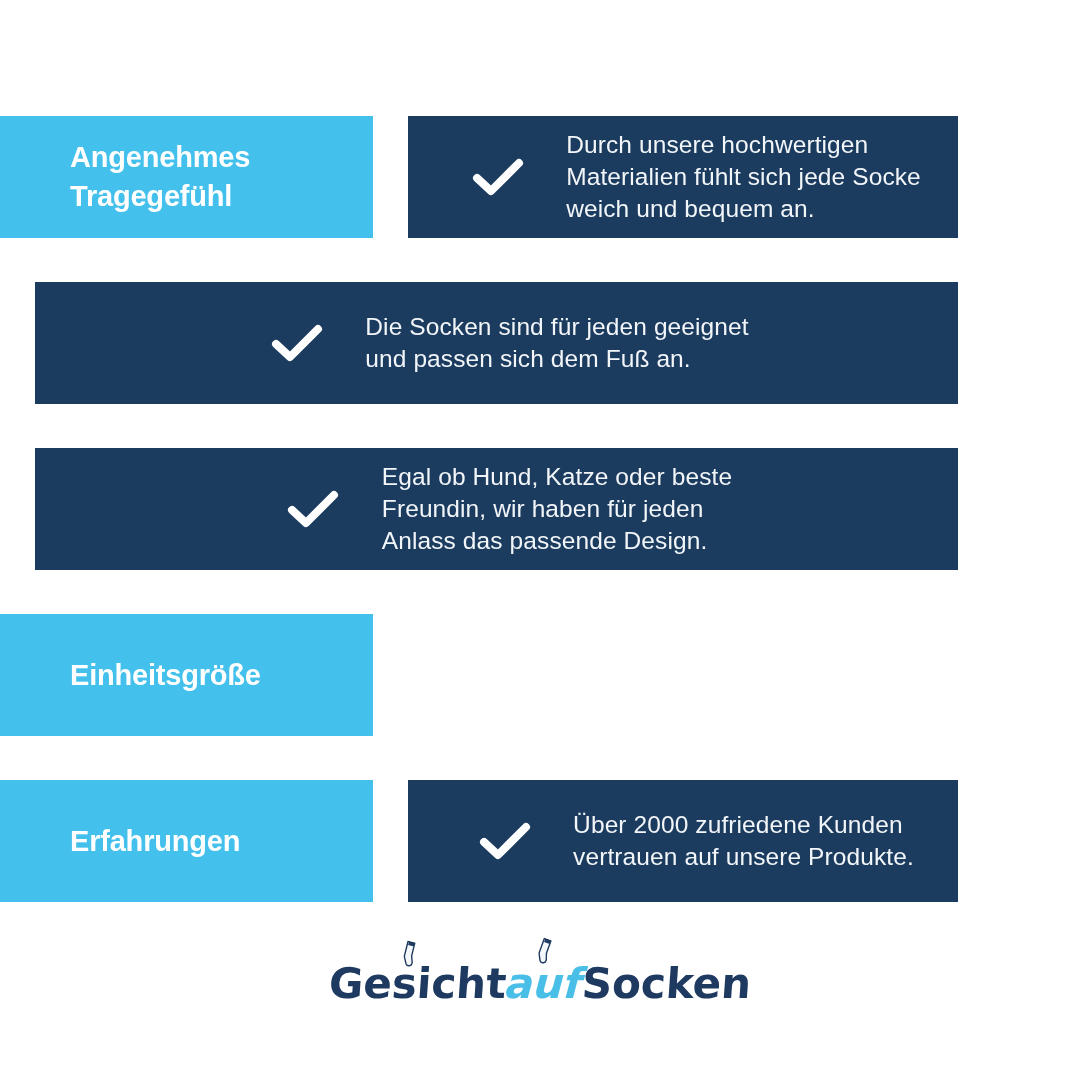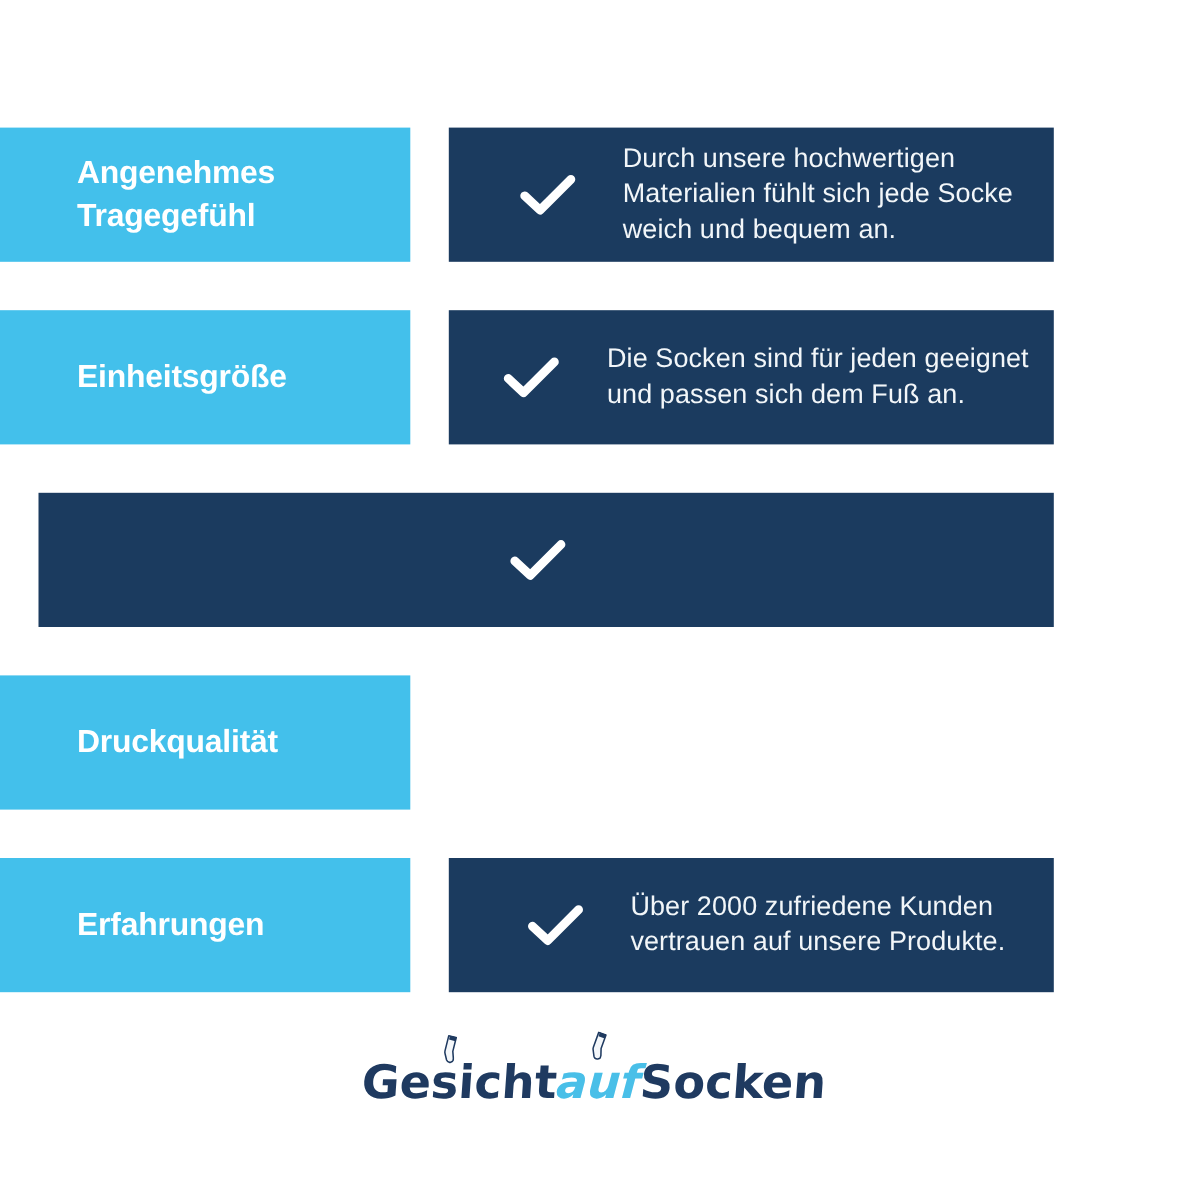--- a/index.html
+++ b/index.html
@@ -146,49 +146,49 @@
             <path d="M5 21 L19 34 L47 6" fill="none" stroke="#ffffff" stroke-width="8" stroke-linecap="round" stroke-linejoin="round"></path>
           </svg>
         </div>
         <div class="desc-text">Durch unsere hochwertigen
 Materialien fühlt sich jede Socke
 weich und bequem an.</div>
       </div>
     </div>
 
     <div class="feature-row">
+      <div class="gap"></div>
+      <div class="desc-panel">
+        <div class="check-wrap">
+          <svg viewBox="0 0 52 40" aria-hidden="true">
+            <path d="M5 21 L19 34 L47 6" fill="none" stroke="#ffffff" stroke-width="8" stroke-linecap="round" stroke-linejoin="round"></path>
+          </svg>
+        </div>
+        <div class="desc-text">Die Socken sind für jeden geeignet
+und passen sich dem Fuß an.</div>
+      </div>
+    </div>
+
+    <div class="feature-row">
+      <div class="gap"></div>
+      <div class="desc-panel">
+        <div class="check-wrap">
+          <svg viewBox="0 0 52 40" aria-hidden="true">
+            <path d="M5 21 L19 34 L47 6" fill="none" stroke="#ffffff" stroke-width="8" stroke-linecap="round" stroke-linejoin="round"></path>
+          </svg>
+        </div>
+        <div class="desc-text">Egal ob Hund, Katze oder beste
+Freundin, wir haben für jeden
+Anlass das passende Design.</div>
+      </div>
+    </div>
+
+    <div class="feature-row">
       <div class="label-panel">
         <div class="label-text">Einheitsgröße</div>
-      </div>
-      <div class="gap"></div>
-      <div class="desc-panel">
-        <div class="check-wrap">
-          <svg viewBox="0 0 52 40" aria-hidden="true">
-            <path d="M5 21 L19 34 L47 6" fill="none" stroke="#ffffff" stroke-width="8" stroke-linecap="round" stroke-linejoin="round"></path>
-          </svg>
-        </div>
-        <div class="desc-text">Die Socken sind für jeden geeignet
-und passen sich dem Fuß an.</div>
-      </div>
-    </div>
-
-    <div class="feature-row">
-      <div class="gap"></div>
-      <div class="desc-panel">
-        <div class="check-wrap">
-          <svg viewBox="0 0 52 40" aria-hidden="true">
-            <path d="M5 21 L19 34 L47 6" fill="none" stroke="#ffffff" stroke-width="8" stroke-linecap="round" stroke-linejoin="round"></path>
-          </svg>
-        </div>
-      </div>
-    </div>
-
-    <div class="feature-row">
-      <div class="label-panel">
-        <div class="label-text">Druckqualität</div>
       </div>
       <div class="gap"></div>
     </div>
 
     <div class="feature-row">
       <div class="label-panel">
         <div class="label-text">Erfahrungen</div>
       </div>
       <div class="gap"></div>
       <div class="desc-panel">

